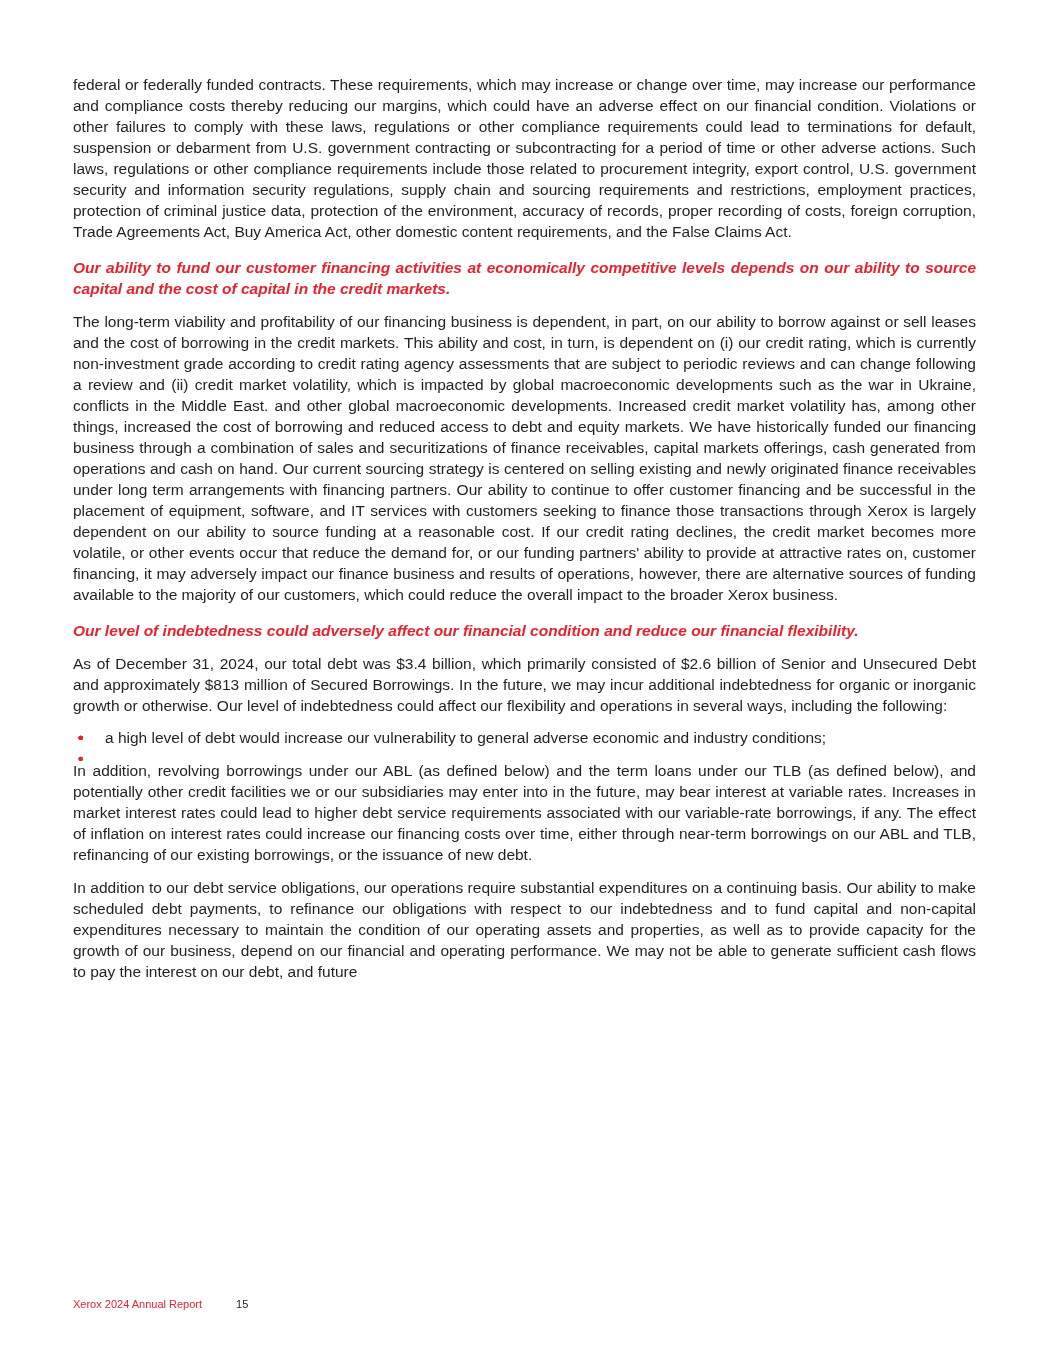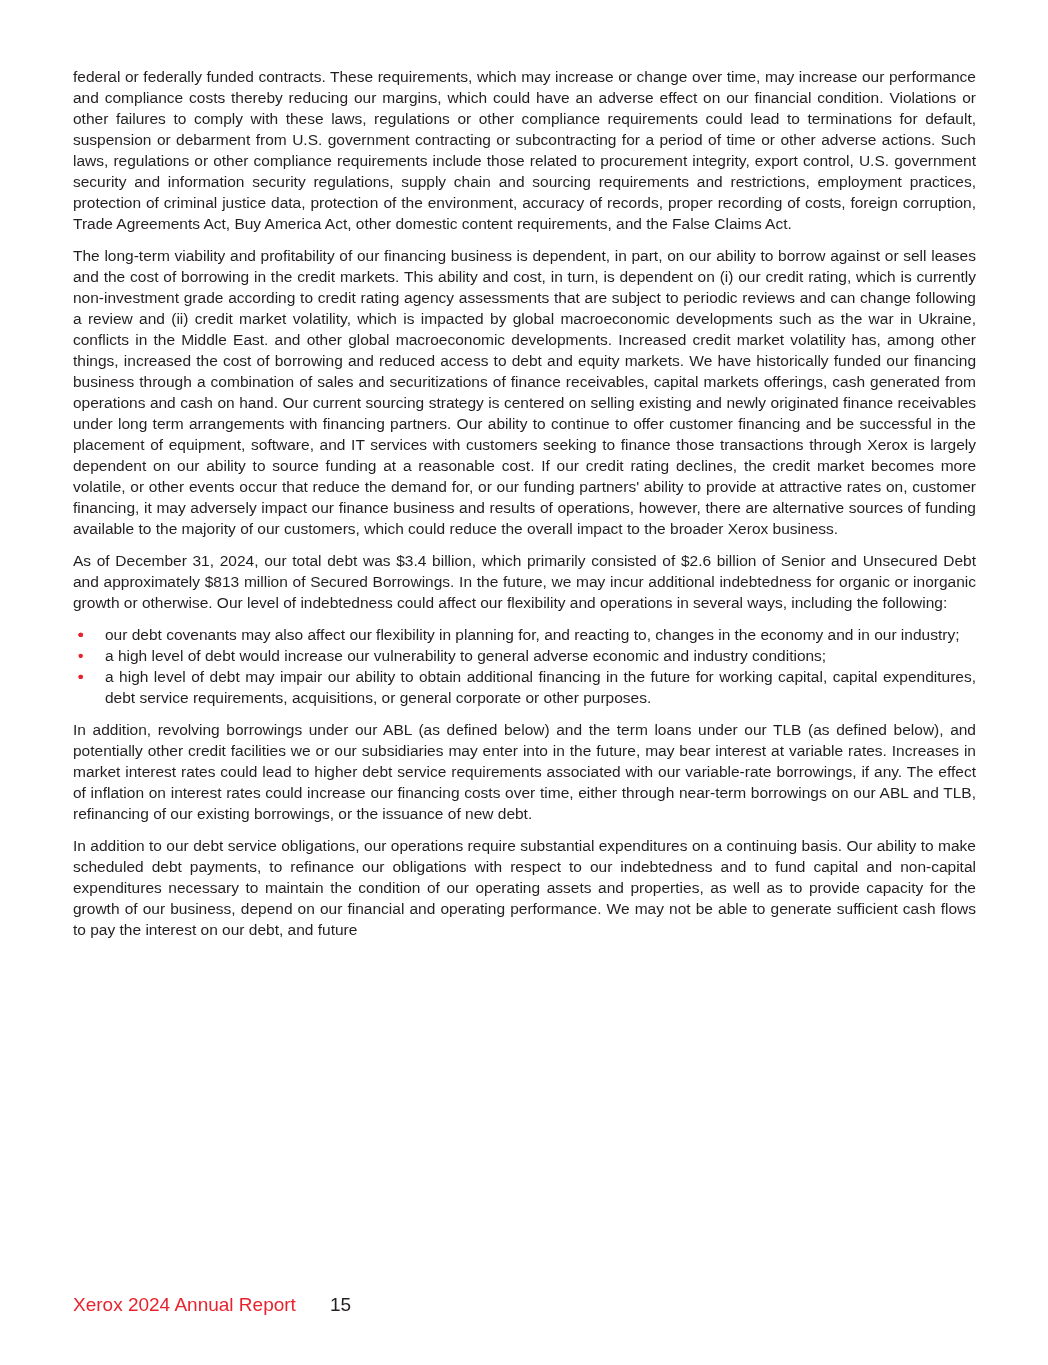--- a/index.html
+++ b/index.html
@@ -14,21 +14,21 @@
   }
   .content {
     position: absolute;
     left: 73px;
     top: 62px;
     width: 903px;
     font-size: 15.5px;
     line-height: 21px;
     text-align: justify;
   }
-  .para { margin: 4px 0 11px 0; }
+  .para { margin: 12px 0 11px 0; }
   .heading {
     color: #e8232e;
     font-weight: bold;
     font-style: italic;
     margin: 15px 0 10px 0;
     text-align: justify;
   }
   ul.bullet-list {
     list-style: none;
     margin: 0 0 11px 0;
@@ -43,61 +43,61 @@
     position: absolute;
     left: 5px;
     top: 0;
     color: #e8232e;
     font-weight: bold;
   }
   .footer {
     position: absolute;
     left: 73px;
     bottom: 52px;
-    font-size: 19px;
+    font-size: 11px;
     line-height: 17px;
   }
   .footer .report-title { color: #e8232e; }
   .footer .page-number { color: #231f20; margin-left: 34px; }
 </style>
 </head>
 <body>
 
 <div class="page">
   <div class="content">
 
     <p class="para">federal or federally funded contracts. These requirements, which may increase or change over time, may increase our performance and compliance costs thereby reducing our margins, which could have an adverse effect on our financial condition. Violations or other failures to comply with these laws, regulations or other compliance requirements could lead to terminations for default, suspension or debarment from U.S. government contracting or subcontracting for a period of time or other adverse actions. Such laws, regulations or other compliance requirements include those related to procurement integrity, export control, U.S. government security and information security regulations, supply chain and sourcing requirements and restrictions, employment practices, protection of criminal justice data, protection of the environment, accuracy of records, proper recording of costs, foreign corruption, Trade Agreements Act, Buy America Act, other domestic content requirements, and the False Claims Act.</p>
 
+    <p class="heading">Our ability to fund our customer financing activities at economically competitive levels depends on our ability to source capital and the cost of capital in the credit markets.</p>
 
     <p class="para">The long-term viability and profitability of our financing business is dependent, in part, on our ability to borrow against or sell leases and the cost of borrowing in the credit markets. This ability and cost, in turn, is dependent on (i) our credit rating, which is currently non-investment grade according to credit rating agency assessments that are subject to periodic reviews and can change following a review and (ii) credit market volatility, which is impacted by global macroeconomic developments such as the war in Ukraine, conflicts in the Middle East. and other global macroeconomic developments. Increased credit market volatility has, among other things, increased the cost of borrowing and reduced access to debt and equity markets. We have historically funded our financing business through a combination of sales and securitizations of finance receivables, capital markets offerings, cash generated from operations and cash on hand. Our current sourcing strategy is centered on selling existing and newly originated finance receivables under long term arrangements with financing partners. Our ability to continue to offer customer financing and be successful in the placement of equipment, software, and IT services with customers seeking to finance those transactions through Xerox is largely dependent on our ability to source funding at a reasonable cost. If our credit rating declines, the credit market becomes more volatile, or other events occur that reduce the demand for, or our funding partners' ability to provide at attractive rates on, customer financing, it may adversely impact our finance business and results of operations, however, there are alternative sources of funding available to the majority of our customers, which could reduce the overall impact to the broader Xerox business.</p>
 
+    <p class="heading">Our level of indebtedness could adversely affect our financial condition and reduce our financial flexibility.</p>
 
     <p class="para">As of December 31, 2024, our total debt was $3.4 billion, which primarily consisted of $2.6 billion of Senior and Unsecured Debt and approximately $813 million of Secured Borrowings. In the future, we may incur additional indebtedness for organic or inorganic growth or otherwise. Our level of indebtedness could affect our flexibility and operations in several ways, including the following:</p>
 
     <ul class="bullet-list">
       <li>
         <span class="bullet">•</span>
       </li>
       <li>
         <span class="bullet">•</span>
       </li>
       <li>
         <span class="bullet">•</span>
-        <span>our debt covenants may also affect our flexibility in planning for, and reacting to, changes in the economy and in our industry;</span>
       </li>
       <li>
         <span class="bullet">•</span>
         <span>a high level of debt would increase our vulnerability to general adverse economic and industry conditions;</span>
       </li>
       <li>
         <span class="bullet">•</span>
       </li>
       <li>
         <span class="bullet">•</span>
-        <span>a high level of debt may impair our ability to obtain additional financing in the future for working capital, capital expenditures, debt service requirements, acquisitions, or general corporate or other purposes.</span>
       </li>
     </ul>
 
     <p class="para">In addition, revolving borrowings under our ABL (as defined below) and the term loans under our TLB (as defined below), and potentially other credit facilities we or our subsidiaries may enter into in the future, may bear interest at variable rates. Increases in market interest rates could lead to higher debt service requirements associated with our variable-rate borrowings, if any. The effect of inflation on interest rates could increase our financing costs over time, either through near-term borrowings on our ABL and TLB, refinancing of our existing borrowings, or the issuance of new debt.</p>
 
     <p class="para">In addition to our debt service obligations, our operations require substantial expenditures on a continuing basis. Our ability to make scheduled debt payments, to refinance our obligations with respect to our indebtedness and to fund capital and non-capital expenditures necessary to maintain the condition of our operating assets and properties, as well as to provide capacity for the growth of our business, depend on our financial and operating performance. We may not be able to generate sufficient cash flows to pay the interest on our debt, and future</p>
 
   </div>
 
   <div class="footer">

